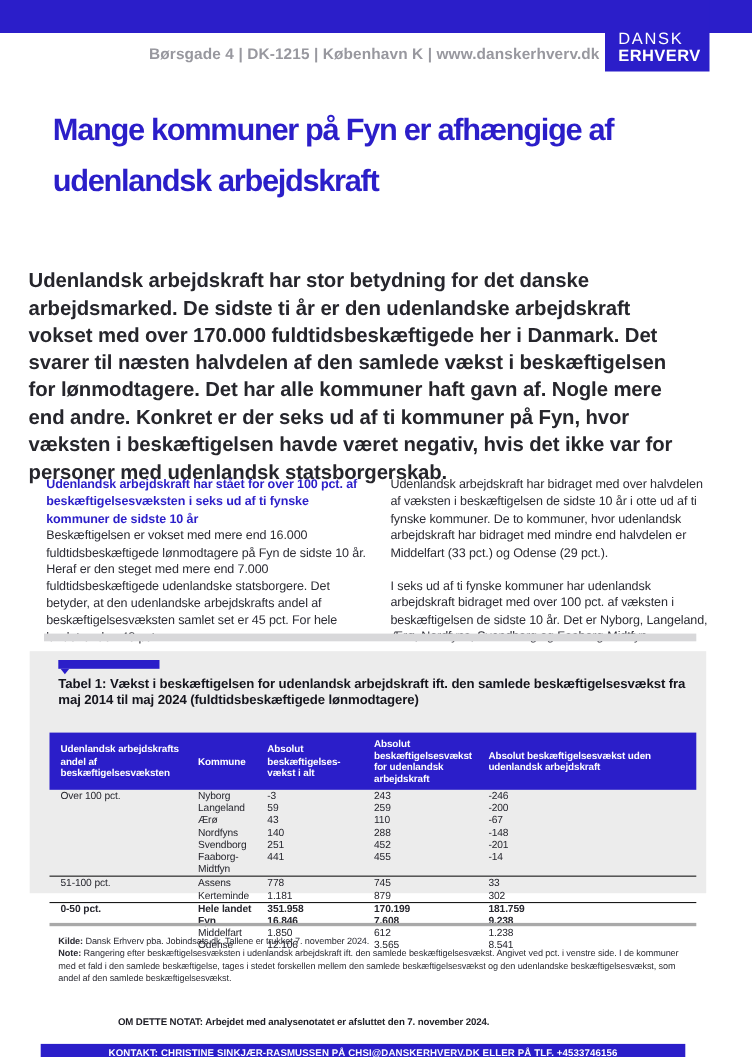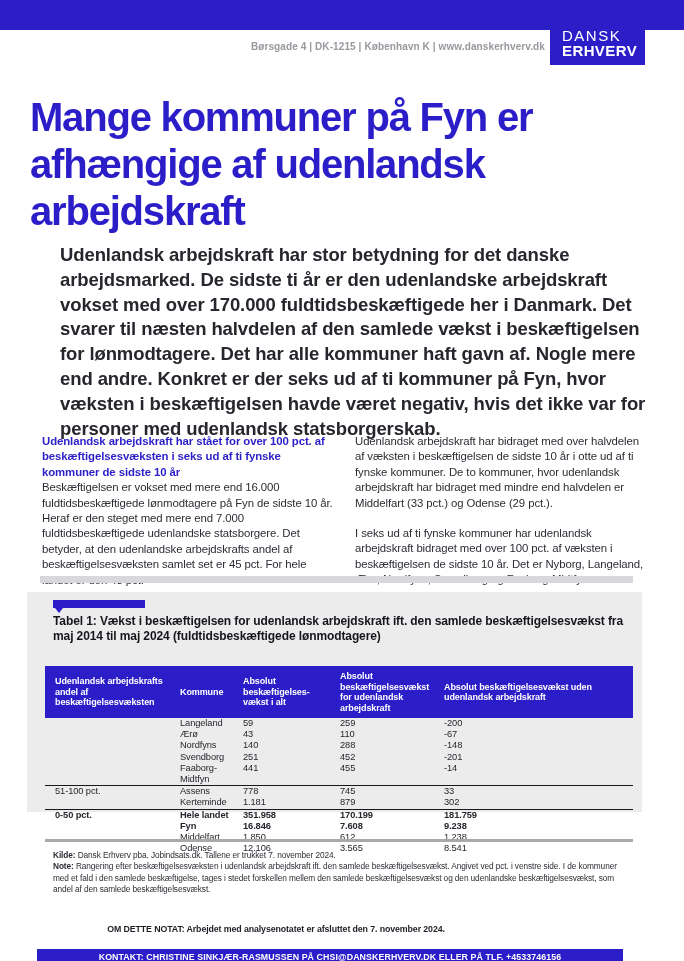--- a/index.html
+++ b/index.html
@@ -12,25 +12,25 @@
   *{margin:0;padding:0;box-sizing:border-box;}
   html,body{background:#ffffff;}
   body{font-family:"Liberation Sans", sans-serif; color:var(--ink);}
   .page{position:relative;width:684px;height:961px;background:#ffffff;overflow:hidden;margin:0 auto;letter-spacing:-0.1px;}
 
   .topbar{position:absolute;left:0;top:0;width:684px;height:30px;background:var(--blue);}
   .logo-box{position:absolute;left:550px;top:0;width:95px;height:65px;background:var(--blue);color:#fff;
             display:flex;flex-direction:column;justify-content:flex-end;padding:0 0 7px 12px;}
   .logo-line1{font-size:15px;line-height:14px;font-weight:400;letter-spacing:1.5px;}
   .logo-line2{font-size:15px;line-height:15px;font-weight:700;letter-spacing:0.4px;}
-  .address{position:absolute;top:41px;right:139px;font-size:10px;font-weight:600;color:#98989f;letter-spacing:0.1px;}
-
-  .headline{position:absolute;left:30px;top:94px;width:580px;color:var(--blue);
-            font-size:40px;line-height:47px;font-weight:700;letter-spacing:-1.2px;}
-  .intro{position:absolute;left:60px;top:243px;width:604px;font-size:18.5px;line-height:24.8px;font-weight:700;color:#26262c;}
+  .address{position:absolute;top:41px;right:139px;font-size:14px;font-weight:600;color:#98989f;letter-spacing:0.1px;}
+
+  .headline{position:absolute;left:48px;top:94px;width:580px;color:var(--blue);
+            font-size:28px;line-height:47px;font-weight:700;letter-spacing:-1.2px;}
+  .intro{position:absolute;left:26px;top:243px;width:604px;font-size:18.5px;line-height:24.8px;font-weight:700;color:#26262c;}
 
   .cols{position:absolute;left:42px;top:434px;width:604px;display:flex;gap:22px;}
   .col{flex:1;font-size:11.4px;line-height:15.4px;color:#2c2c34;}
   .col .lead{color:var(--blue);font-weight:700;}
   .col p + p{margin-top:15px;}
 
   .divider{position:absolute;left:40px;top:576px;width:593px;height:7px;background:var(--divider);}
 
   .panel{position:absolute;left:27px;top:592px;width:615px;height:220px;background:var(--panel);}
   .ribbon{position:absolute;left:26px;top:8px;width:92px;height:8px;background:var(--blue);}
@@ -95,20 +95,27 @@
 
     <div class="table">
       <div class="thead" id="thead">
           <div class="hc">Udenlandsk arbejdskrafts andel af beskæftigelsesvæksten</div>
           <div class="hc">Kommune</div>
           <div class="hc">Absolut beskæftigelses­vækst i alt</div>
           <div class="hc">Absolut beskæftigelses­vækst for udenlandsk arbejdskraft</div>
           <div class="hc">Absolut beskæftigelsesvækst uden udenlandsk arbejdskraft</div>
         </div>
       <div class="tbody" id="tbody">
+          <div class="row group-start">
+            <div>Over 100 pct.</div>
+            <div>Nyborg</div>
+            <div>-3</div>
+            <div>243</div>
+            <div>-246</div>
+          </div>
           <div class="row">
             <div></div>
             <div>Langeland</div>
             <div>59</div>
             <div>259</div>
             <div>-200</div>
           </div>
           <div class="row">
             <div></div>
             <div>Ærø</div>

